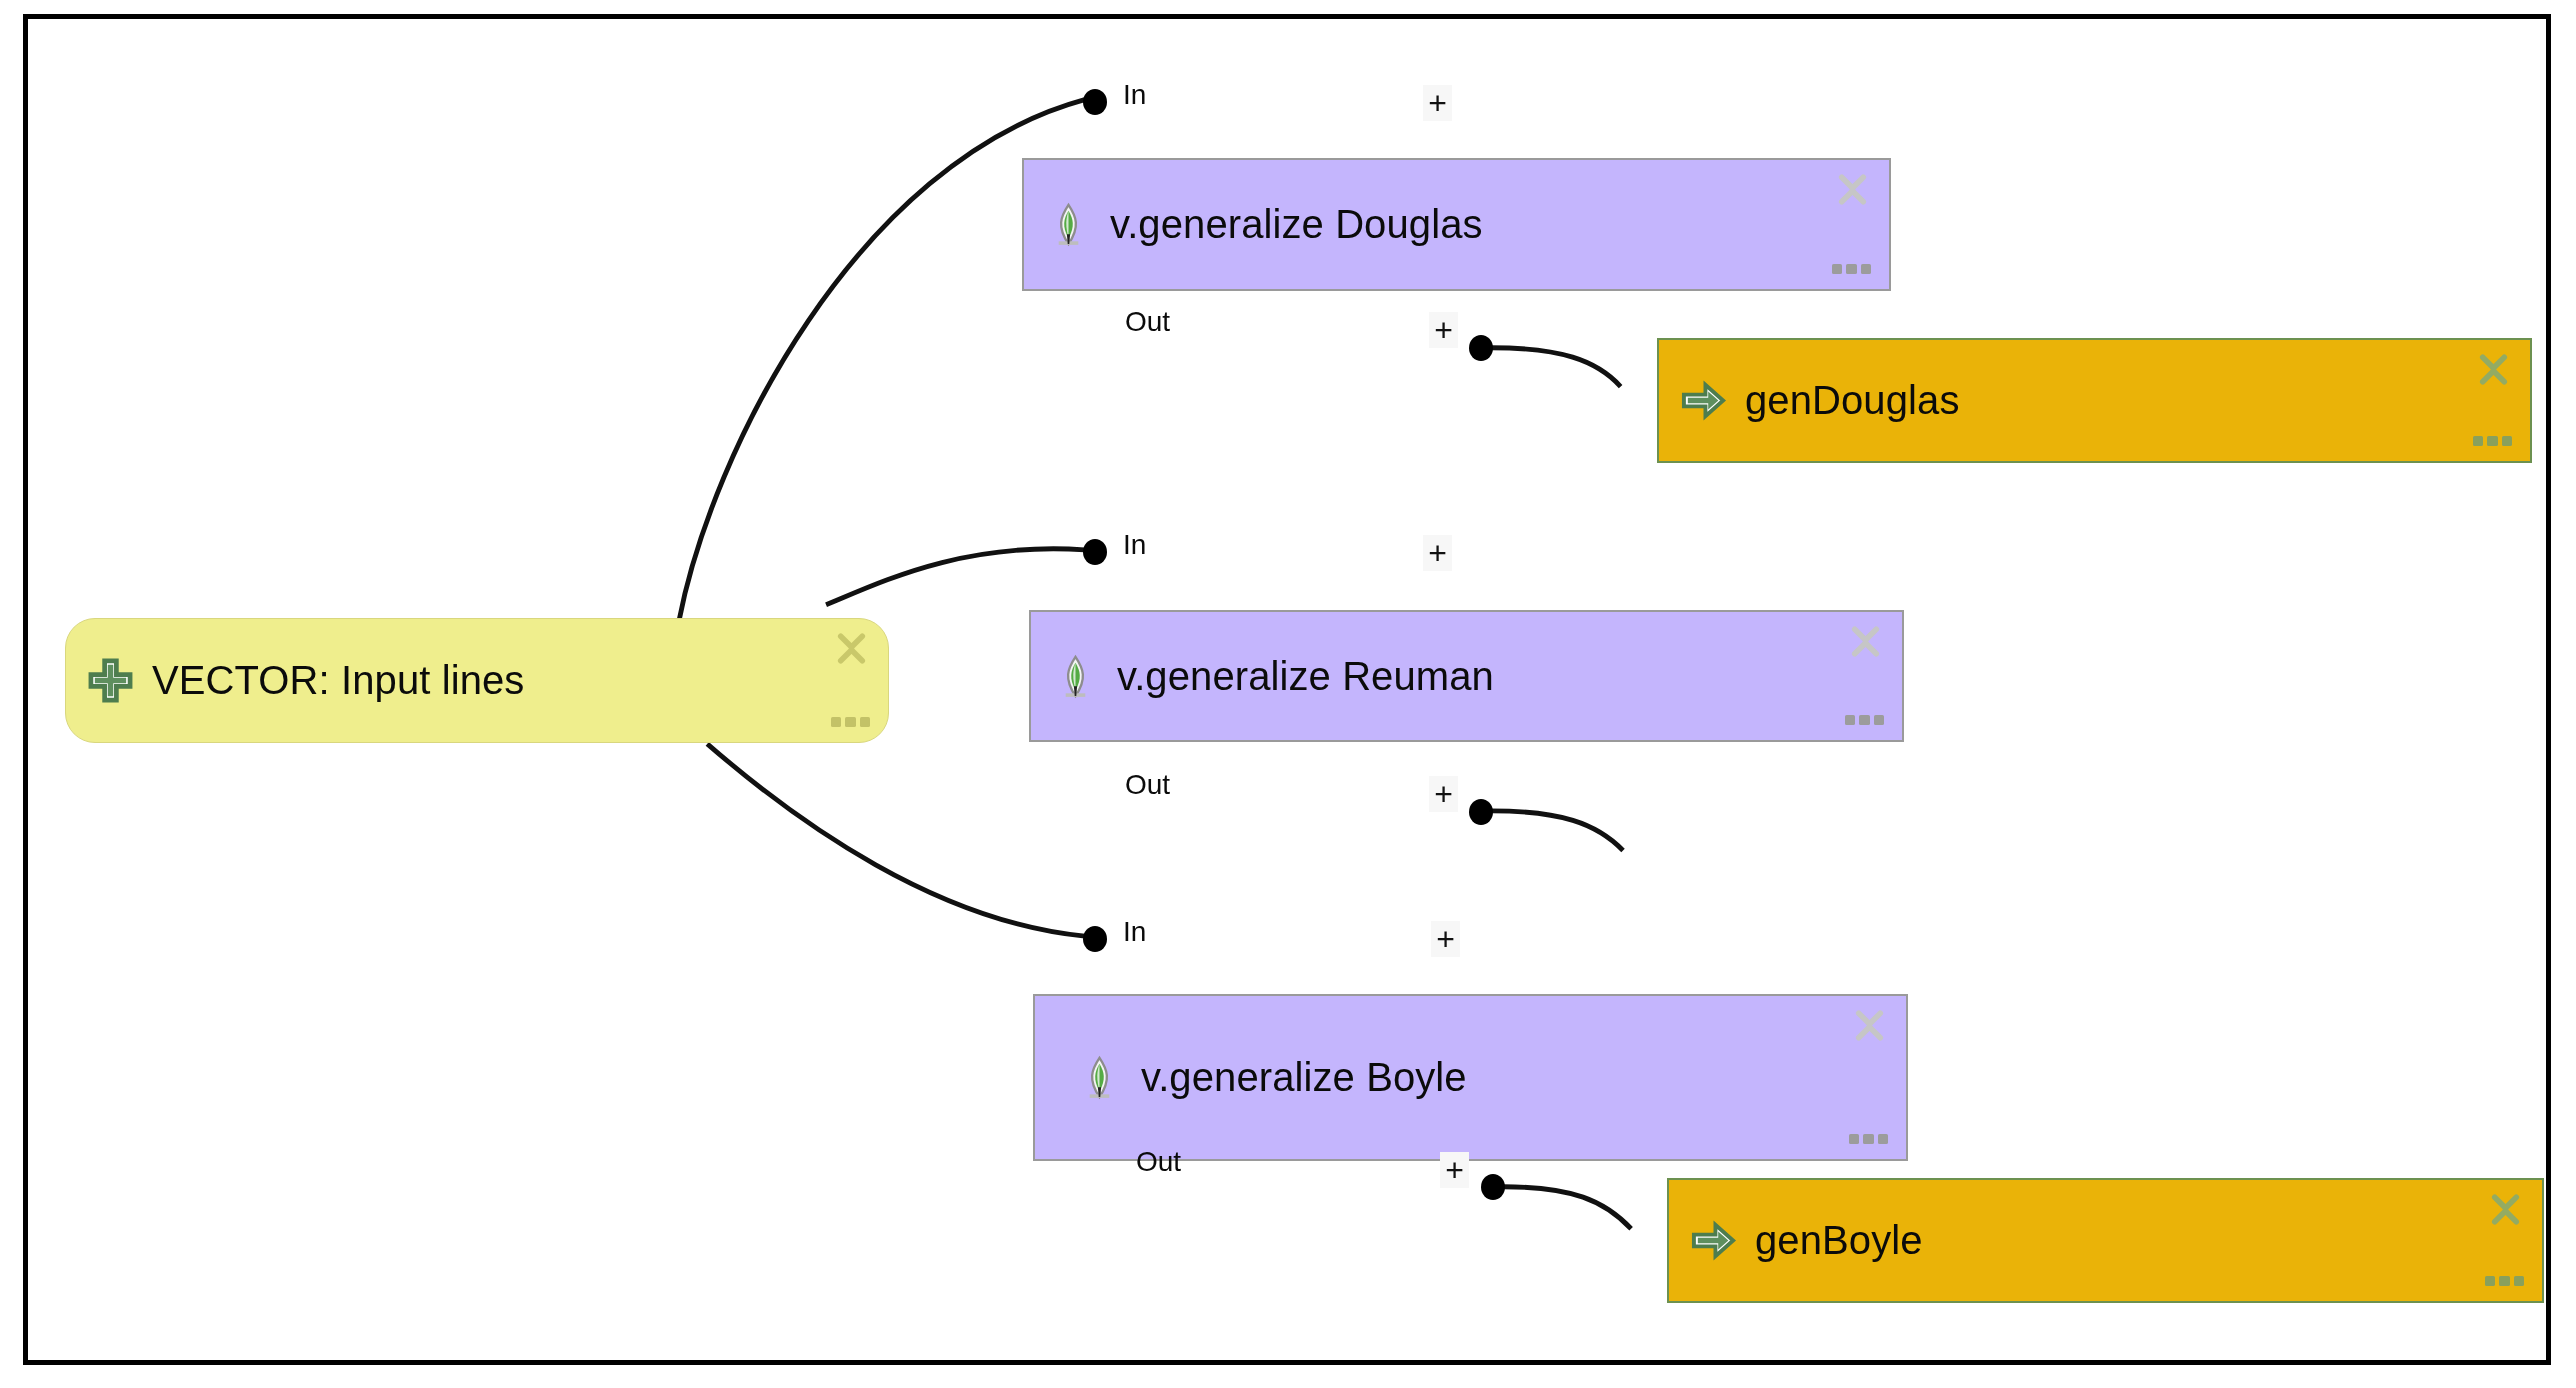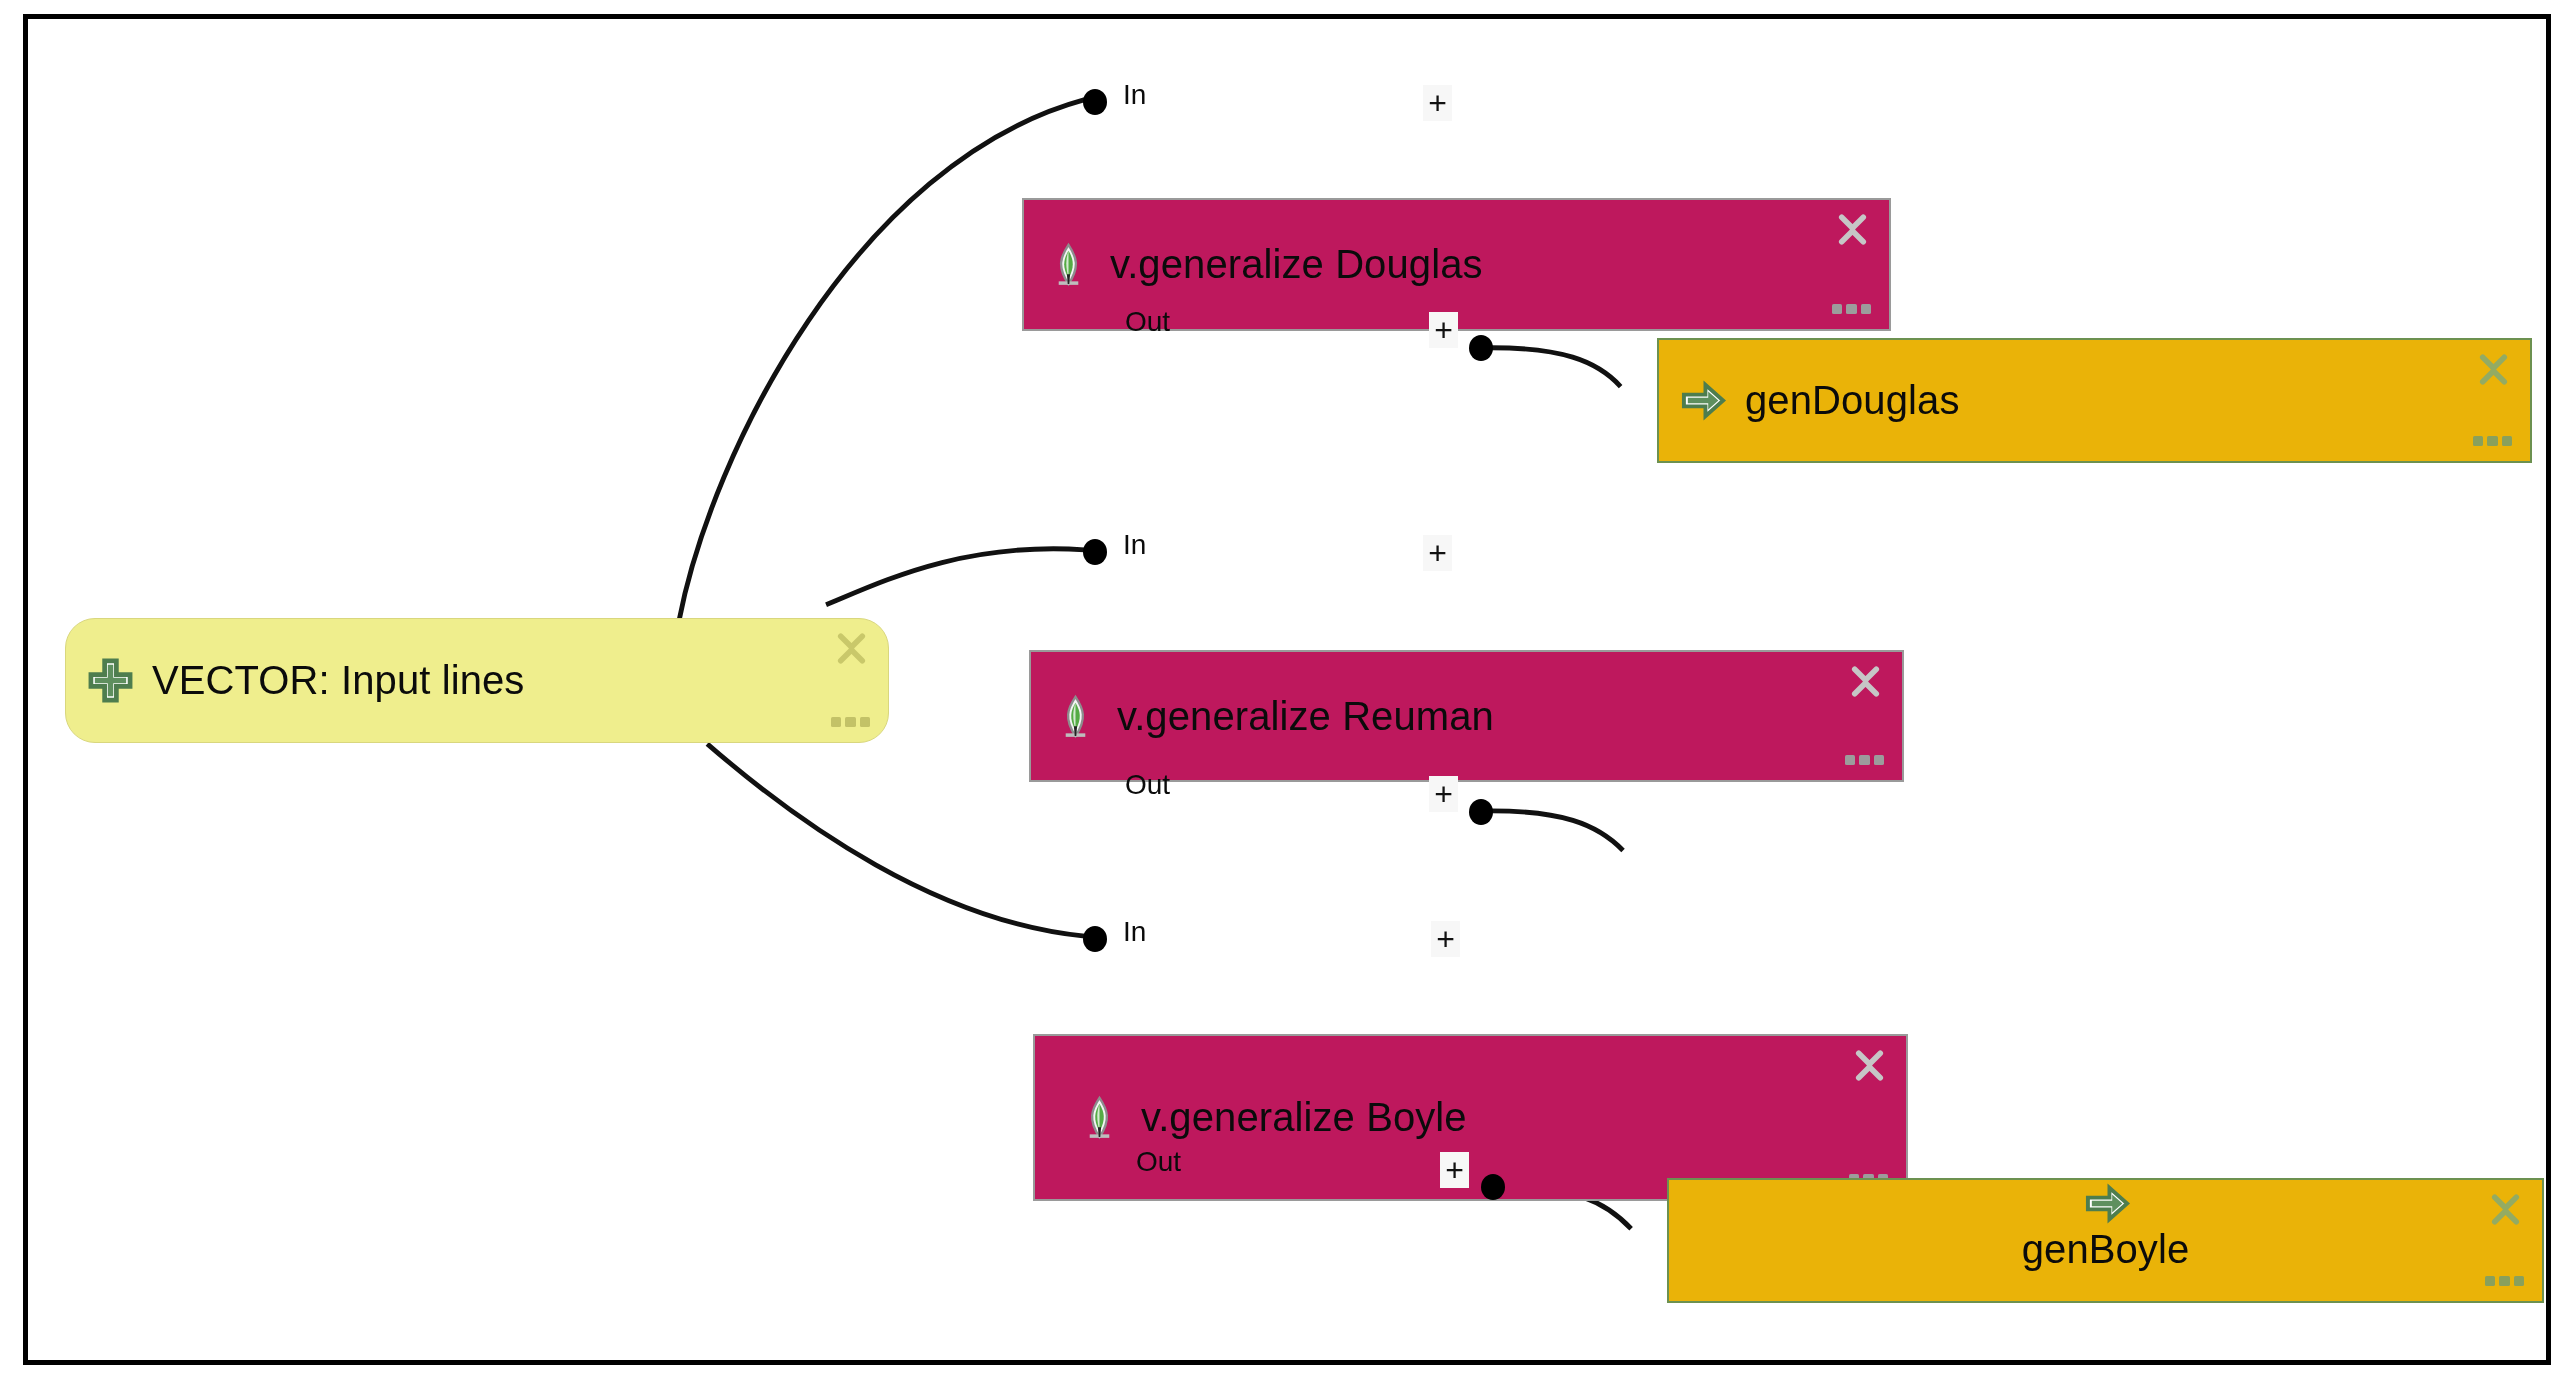--- a/index.html
+++ b/index.html
@@ -55,23 +55,22 @@
     letter-spacing: 0.1px;
   }
 
   
   .node.data {
     background: #efee8d;
     border: 1.6px solid #d9d77e;
   }
   
   .node.module {
-    background: #be185d;
+    background: #c4b5fd;
     border: 2.4px solid #9a9a9a;
-    margin-top: 40px;
   }
   
   .node.output {
     background: #eab308;
     border: 2.4px solid #6c9150;
   }
 
   
   .corner-x {
     position: absolute;
@@ -289,21 +288,21 @@
         <i></i>
     </span>
   </div>
 
   <span class="port" style="left:1136px; top:1146px;">
     <span class="port-text">Out</span>
   </span>
   <span class="plus-box" style="left:1440px; top:1152px;">+</span>
   <span class="port-dot" style="left:1481px; top:1174px;"></span>
 
-  <div class="node output" style="left:1667px; top:1178px; width:877px; height:125px;flex-direction:column;">
+  <div class="node output" style="left:1667px; top:1178px; width:877px; height:125px;">
     <svg class="node-icon" viewBox="0 0 24 24">
       <path d="M2 9 H13 V4 L22 12 L13 20 V15 H2 Z" fill="#ffffff" stroke="#4e7d4e" stroke-width="2"></path>
       <path d="M4 10.6 H14.4 V7.4 L19.6 12 L14.4 16.6 V13.4 H4 Z" fill="#5e8f5e"></path>
     </svg>
     <span class="node-label">genBoyle</span>
     <svg class="corner-x" viewBox="0 0 24 24">
       <path d="M5 4 L12 11 L19 4 M5 20 L12 13 L19 20 M12 11 L12 13" fill="none" stroke-width="3.6" stroke-linecap="round"></path>
     </svg>
     <span class="corner-dots">
       <i></i>

